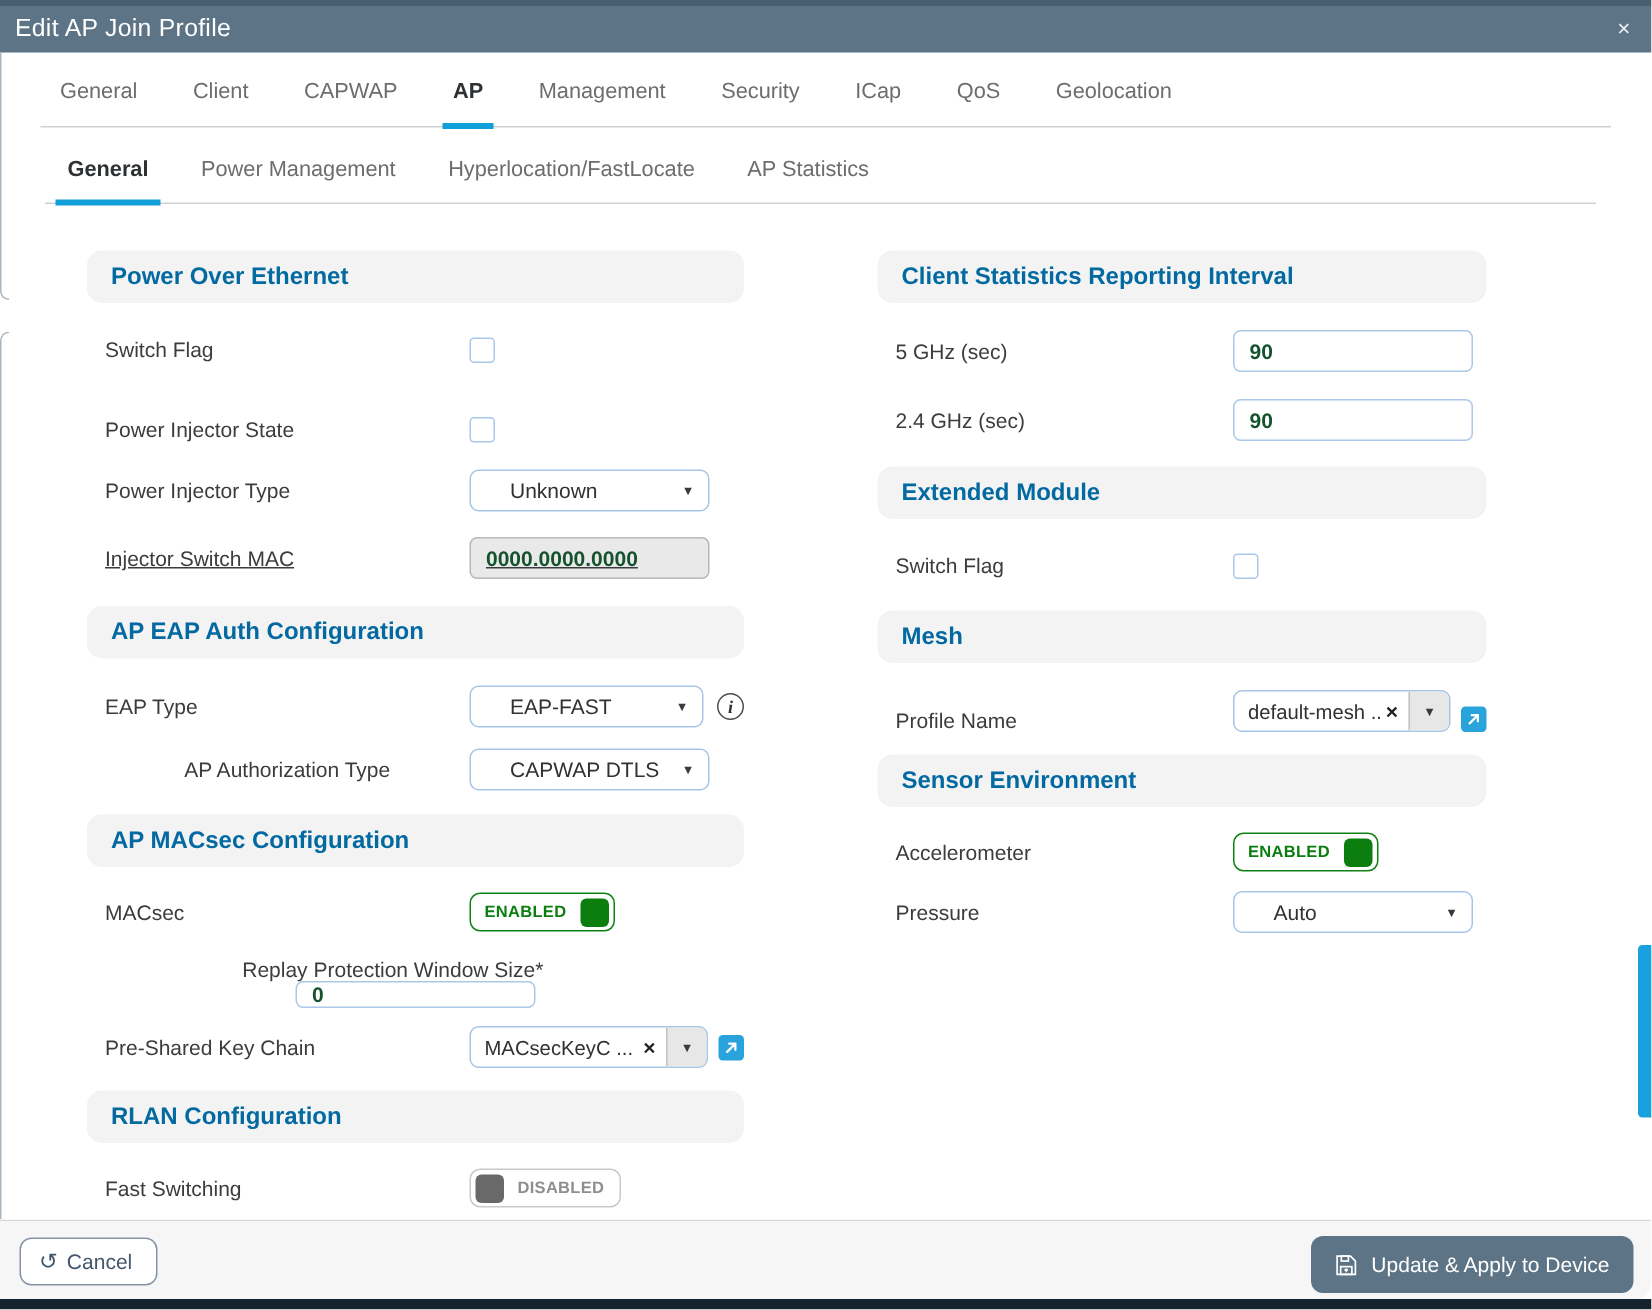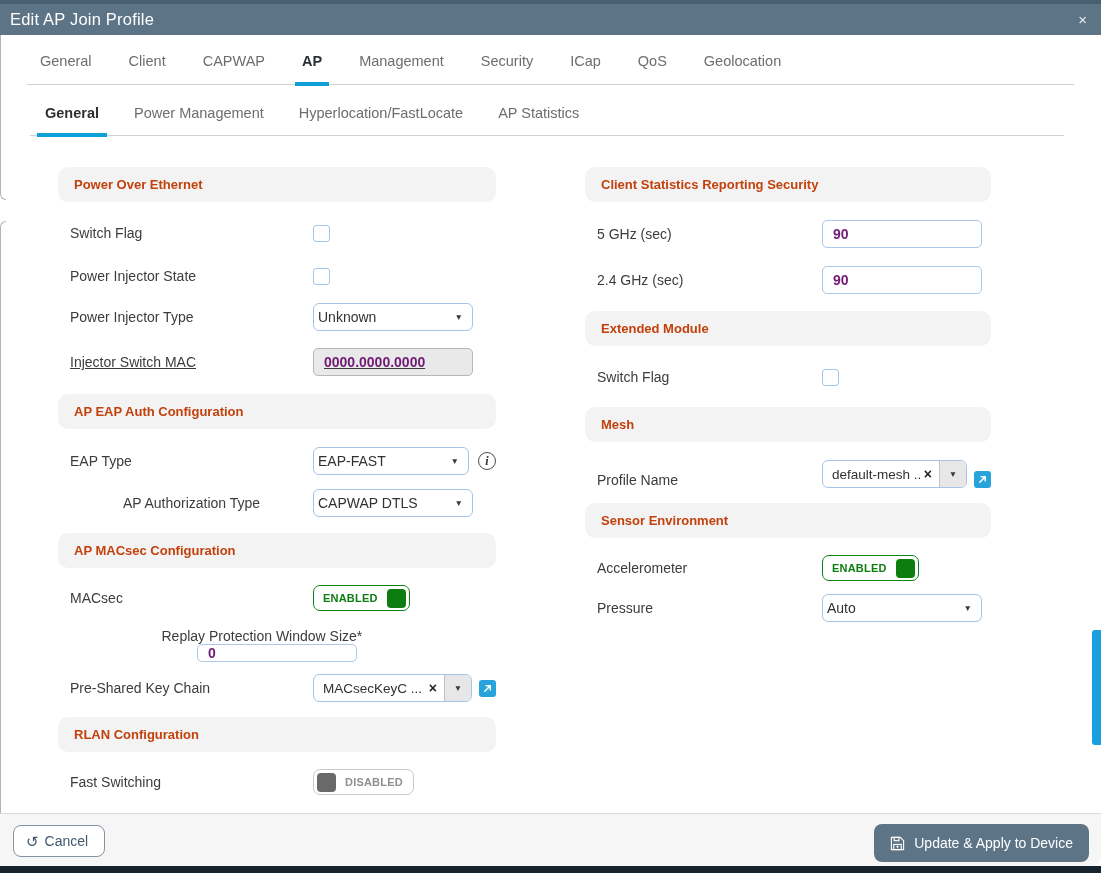--- a/index.html
+++ b/index.html
@@ -17,30 +17,30 @@
   .tab{font-size:14.5px;color:#6b6d6f;padding:0 7px 13px 7px;border-bottom:4px solid transparent;margin-bottom:-2px;cursor:pointer;white-space:nowrap;}
   .tab.active{color:#2e3133;font-weight:bold;border-bottom-color:#119fd9;}
   .subtabs{position:absolute;top:105px;left:30px;right:37px;display:flex;gap:19px;border-bottom:1px solid #cfd2d4;padding-left:7px;}
   .subtab{font-size:14.5px;color:#6b6d6f;padding:0 8px 12px 8px;border-bottom:4px solid transparent;margin-bottom:-2px;cursor:pointer;white-space:nowrap;}
   .subtab.active{color:#2e3133;font-weight:bold;border-bottom-color:#119fd9;}
   
   .col{position:absolute;top:167px;}
   .col-left{left:58px;width:438px;}
   .col-right{left:585px;width:406px;}
   .section-header{height:35px;background:#f3f3f3;border-radius:10px;display:flex;align-items:center;padding-left:16px;box-sizing:border-box;}
-  .section-header span{font-size:13px;font-weight:bold;color:#c2410c;}
+  .section-header span{font-size:16px;font-weight:bold;color:#0369a1;}
   .row{display:flex;align-items:center;}
   .lbl{font-size:14px;color:#3a3c3e;box-sizing:border-box;padding-left:12px;flex:none;}
   .col-left .lbl{width:255px;}
   .col-right .lbl{width:237px;}
   
   .cb{width:17px;height:17px;border:1.5px solid #a7c7eb;border-radius:3px;background:#fff;box-sizing:border-box;cursor:pointer;}
-  .select{display:flex;justify-content:space-between;align-items:center;border:1px solid #a6c5e6;border-radius:6px;height:28px;padding:0 9px 0 4px;font-size:14px;color:#2f3133;background:#fff;width:160px;box-sizing:border-box;cursor:pointer;}
+  .select{display:flex;justify-content:space-between;align-items:center;border:1px solid #a6c5e6;border-radius:6px;height:28px;padding:0 9px 0 26px;font-size:14px;color:#2f3133;background:#fff;width:160px;box-sizing:border-box;cursor:pointer;}
   .select .arr,.dd .arr{font-size:8.5px;color:#3a3a3a;}
-  .input{border:1px solid #abc8e8;border-radius:5px;height:28px;width:160px;box-sizing:border-box;display:flex;align-items:center;padding-left:10px;font-size:14px;font-weight:bold;color:#701a75;background:#fff;}
+  .input{border:1px solid #abc8e8;border-radius:5px;height:28px;width:160px;box-sizing:border-box;display:flex;align-items:center;padding-left:10px;font-size:14px;font-weight:bold;color:#14532d;background:#fff;}
   .input.disabled{background:#e9e9e9;border-color:#b7b7b7;cursor:default;}
   .combo{display:flex;align-items:center;border:1px solid #a6c5e6;border-radius:6px;height:28px;box-sizing:border-box;background:#fff;overflow:hidden;}
   .combo .txt{flex:1;padding:0 4px 0 9px;font-size:13.5px;color:#2f3133;white-space:nowrap;overflow:hidden;}
   .combo .clear{font-weight:bold;font-size:14px;color:#1f2123;padding:0 7px 0 2px;cursor:pointer;}
   .combo .dd{width:26px;align-self:stretch;background:#e7e7e7;border-left:1px solid #c2c2c2;display:flex;align-items:center;justify-content:center;cursor:pointer;}
   .toggle{display:inline-flex;align-items:center;height:26px;border-radius:7px;box-sizing:border-box;background:#fff;cursor:pointer;}
   .toggle .t{font-weight:bold;font-size:11px;letter-spacing:.2px;}
   .toggle .knob{width:19px;height:19px;border-radius:4px;flex:none;}
   .toggle.on{border:1.5px solid #0f8312;padding:0 3px 0 9px;text-align:right;}
   .toggle.on .t{color:#0c7e10;margin-right:9px;}
@@ -93,21 +93,21 @@
 
   <div class="section-header">
     <span>Power Over Ethernet</span>
   </div>
 
   <div class="row" style="margin-top:22px;height:18px;">
     <div class="lbl">Switch Flag</div>
     <span class="cb"></span>
   </div>
 
-  <div class="row" style="margin-top:25px;height:18px;">
+  <div class="row" style="margin-top:35px;height:18px;">
     <div class="lbl">Power Injector State</div>
     <span class="cb"></span>
   </div>
 
   <div class="row" style="margin-top:18px;height:28px;">
     <div class="lbl">Power Injector Type</div>
     <div class="select">
       <span>Unknown</span>
       <span class="arr">▼</span>
     </div>
@@ -182,21 +182,21 @@
       <span class="knob"></span>
       <span class="t">DISABLED</span>
     </div>
   </div>
 
 </div>
 
 <div class="col col-right">
 
   <div class="section-header">
-    <span>Client Statistics Reporting Security</span>
+    <span>Client Statistics Reporting Interval</span>
   </div>
 
   <div class="row" style="margin-top:18px;height:28px;">
     <div class="lbl">5 GHz (sec)</div>
     <div class="input">90</div>
   </div>
 
   <div class="row" style="margin-top:18px;height:28px;">
     <div class="lbl">2.4 GHz (sec)</div>
     <div class="input">90</div>

